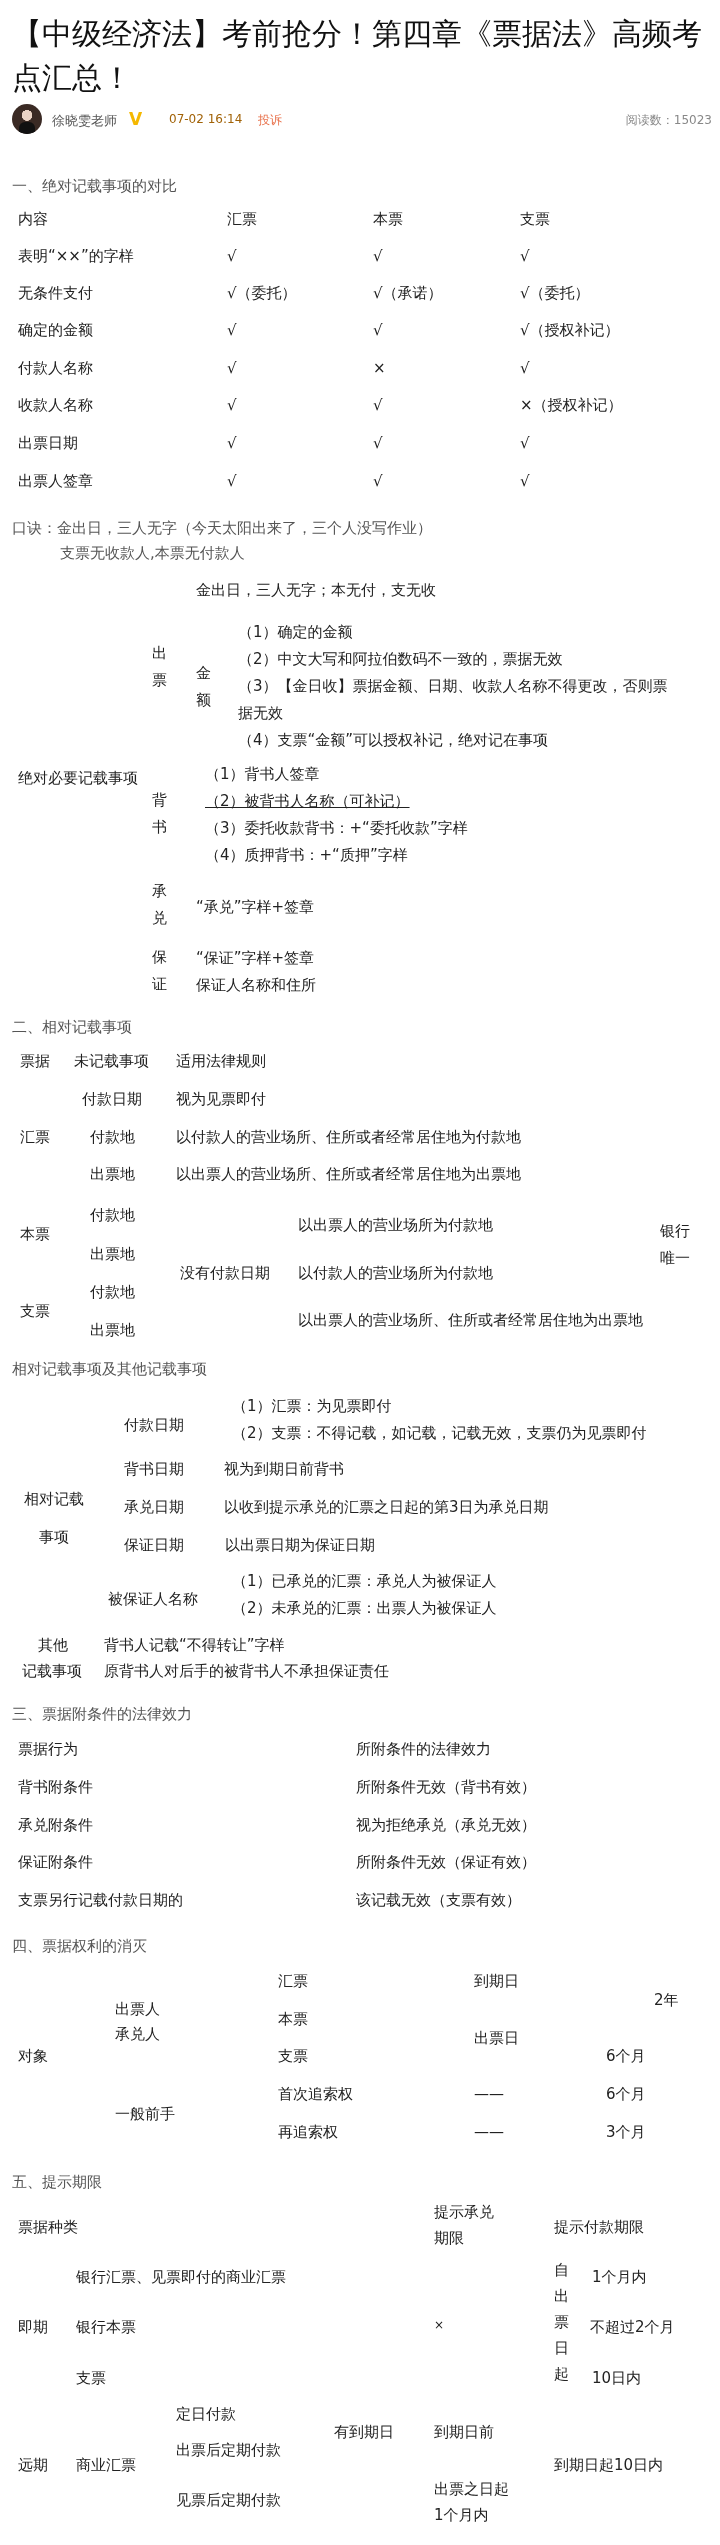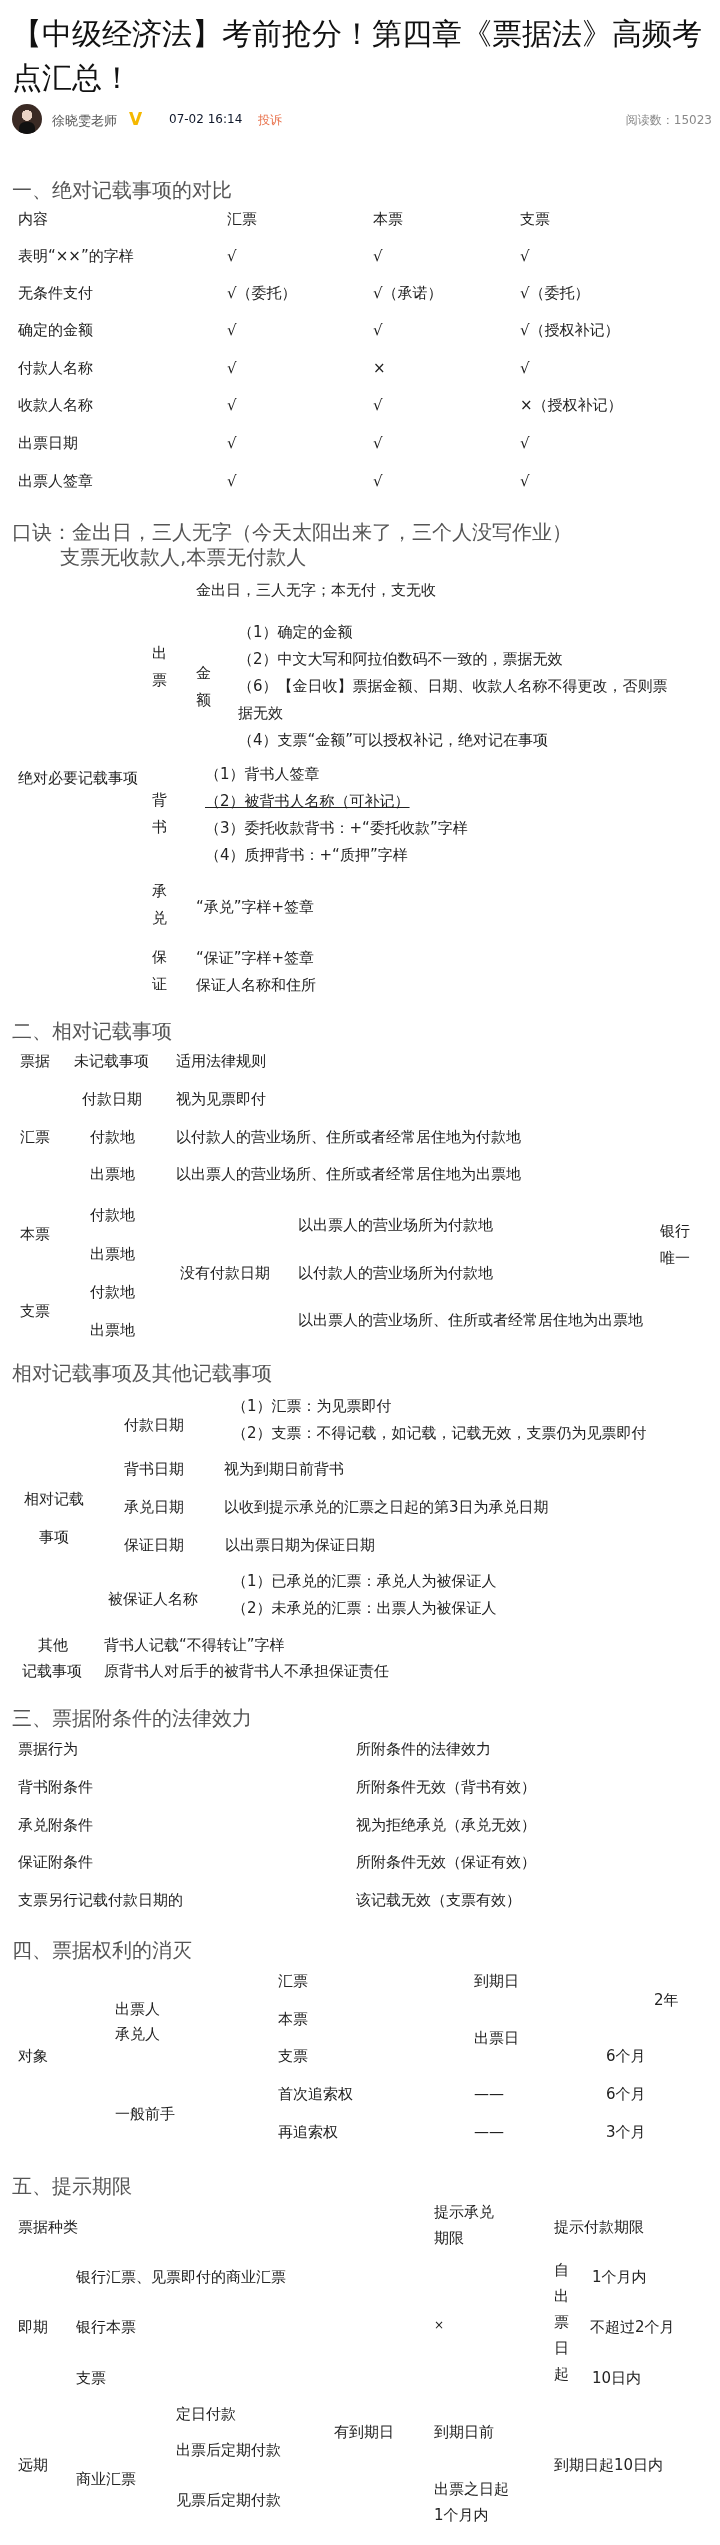--- a/index.html
+++ b/index.html
@@ -8,24 +8,24 @@
   .abs { position: absolute; white-space: nowrap; }
   .title { position: absolute; left: 12px; top: 12px; width: 700px; font-size: 30px; line-height: 44px;
            color: #111; white-space: normal; letter-spacing: 0px; }
   .meta { position: absolute; top: 104px; left: 12px; right: 8px; height: 30px; font-size: 12px; }
   .avatar { position: absolute; left: 0; top: 0; width: 30px; height: 30px; border-radius: 50%;
             background: radial-gradient(circle at 50% 38%, #e9d2c4 0 22%, #3a2a24 23% 100%); overflow: hidden; }
   .avatar::after { content: ""; position: absolute; left: 7px; top: 18px; width: 16px; height: 14px;
                    background: #111; border-radius: 6px 6px 0 0; }
   .author { position: absolute; left: 40px; top: 8px; color: #555; font-size: 13px; }
   .vbadge { position: absolute; left: 117px; top: 5px; color: #f5b800; font-weight: bold; font-size: 17px; }
-  .time { position: absolute; left: 157px; top: 8px; color: #0f172a; }
+  .time { position: absolute; left: 157px; top: 8px; color: #a16207; }
   .report { position: absolute; left: 246px; top: 8px; color: #e8704a; }
   .reads { position: absolute; right: 0; top: 8px; color: #888; }
-  .h { color: #555; font-size: 20px; }
+  .h { color: #555; font-size: 15px; }
   .t { color: #222; font-size: 15px; }
   .vert { display: inline-block; white-space: normal; width: 16px; line-height: 27px; }
 </style>
 </head>
 <body>
 
 <div class="title">【中级经济法】考前抢分！第四章《票据法》高频考点汇总！</div>
 
 <div class="meta">
   <div class="avatar"></div>
@@ -82,21 +82,21 @@
 
 <div class="abs h" style="left:12px;top:519px;">口诀：金出日，三人无字（今天太阳出来了，三个人没写作业）</div>
 <div class="abs h" style="left:60px;top:544px;">支票无收款人,本票无付款人</div>
 
 <div>
   <div class="abs t" style="left:196px;top:581px;">金出日，三人无字；本无付，支无收</div>
   <div class="abs t" style="left:152px;top:640px;width:16px;"><span class="vert">出票</span></div>
   <div class="abs t" style="left:196px;top:660px;width:16px;"><span class="vert">金额</span></div>
   <div class="abs t" style="left:238px;top:623px;">（1）确定的金额</div>
   <div class="abs t" style="left:238px;top:650px;">（2）中文大写和阿拉伯数码不一致的，票据无效</div>
-  <div class="abs t" style="left:238px;top:677px;">（6）【金日收】票据金额、日期、收款人名称不得更改，否则票</div>
+  <div class="abs t" style="left:238px;top:677px;">（3）【金日收】票据金额、日期、收款人名称不得更改，否则票</div>
   <div class="abs t" style="left:238px;top:704px;">据无效</div>
   <div class="abs t" style="left:238px;top:731px;">（4）支票“金额”可以授权补记，绝对记在事项</div>
 
   <div class="abs t" style="left:18px;top:765px;"><span style="display:inline-block;width:120px;white-space:normal;line-height:27px;">绝对必要记载事项</span></div>
 
   <div class="abs t" style="left:152px;top:787px;width:16px;"><span class="vert">背书</span></div>
   <div class="abs t" style="left:205px;top:765px;">（1）背书人签章</div>
   <div class="abs t" style="left:205px;top:792px;text-decoration:underline;">（2）被背书人名称（可补记）</div>
   <div class="abs t" style="left:205px;top:819px;">（3）委托收款背书：+“委托收款”字样</div>
   <div class="abs t" style="left:205px;top:846px;">（4）质押背书：+“质押”字样</div>
@@ -211,21 +211,21 @@
   <div class="abs t" style="left:76px;top:2268px;">银行汇票、见票即付的商业汇票</div>
   <div class="abs t" style="left:76px;top:2318px;">银行本票</div>
   <div class="abs t" style="left:76px;top:2369px;">支票</div>
   <div class="abs t" style="left:434px;top:2318px;font-size:12px;">×</div>
   <div class="abs t" style="left:554px;top:2257px;width:16px;"><span class="vert" style="line-height:26px;">自出票日起</span></div>
   <div class="abs t" style="left:592px;top:2268px;">1个月内</div>
   <div class="abs t" style="left:590px;top:2318px;">不超过2个月</div>
   <div class="abs t" style="left:592px;top:2369px;">10日内</div>
 
   <div class="abs t" style="left:18px;top:2456px;">远期</div>
-  <div class="abs t" style="left:76px;top:2456px;margin-top:14px;">商业汇票</div>
+  <div class="abs t" style="left:76px;top:2456px;">商业汇票</div>
   <div class="abs t" style="left:176px;top:2405px;">定日付款</div>
   <div class="abs t" style="left:176px;top:2441px;">出票后定期付款</div>
   <div class="abs t" style="left:176px;top:2491px;">见票后定期付款</div>
   <div class="abs t" style="left:334px;top:2423px;">有到期日</div>
   <div class="abs t" style="left:434px;top:2423px;">到期日前</div>
   <div class="abs t" style="left:434px;top:2480px;">出票之日起</div>
   <div class="abs t" style="left:434px;top:2506px;">1个月内</div>
   <div class="abs t" style="left:554px;top:2456px;">到期日起10日内</div>
 </div>
 

